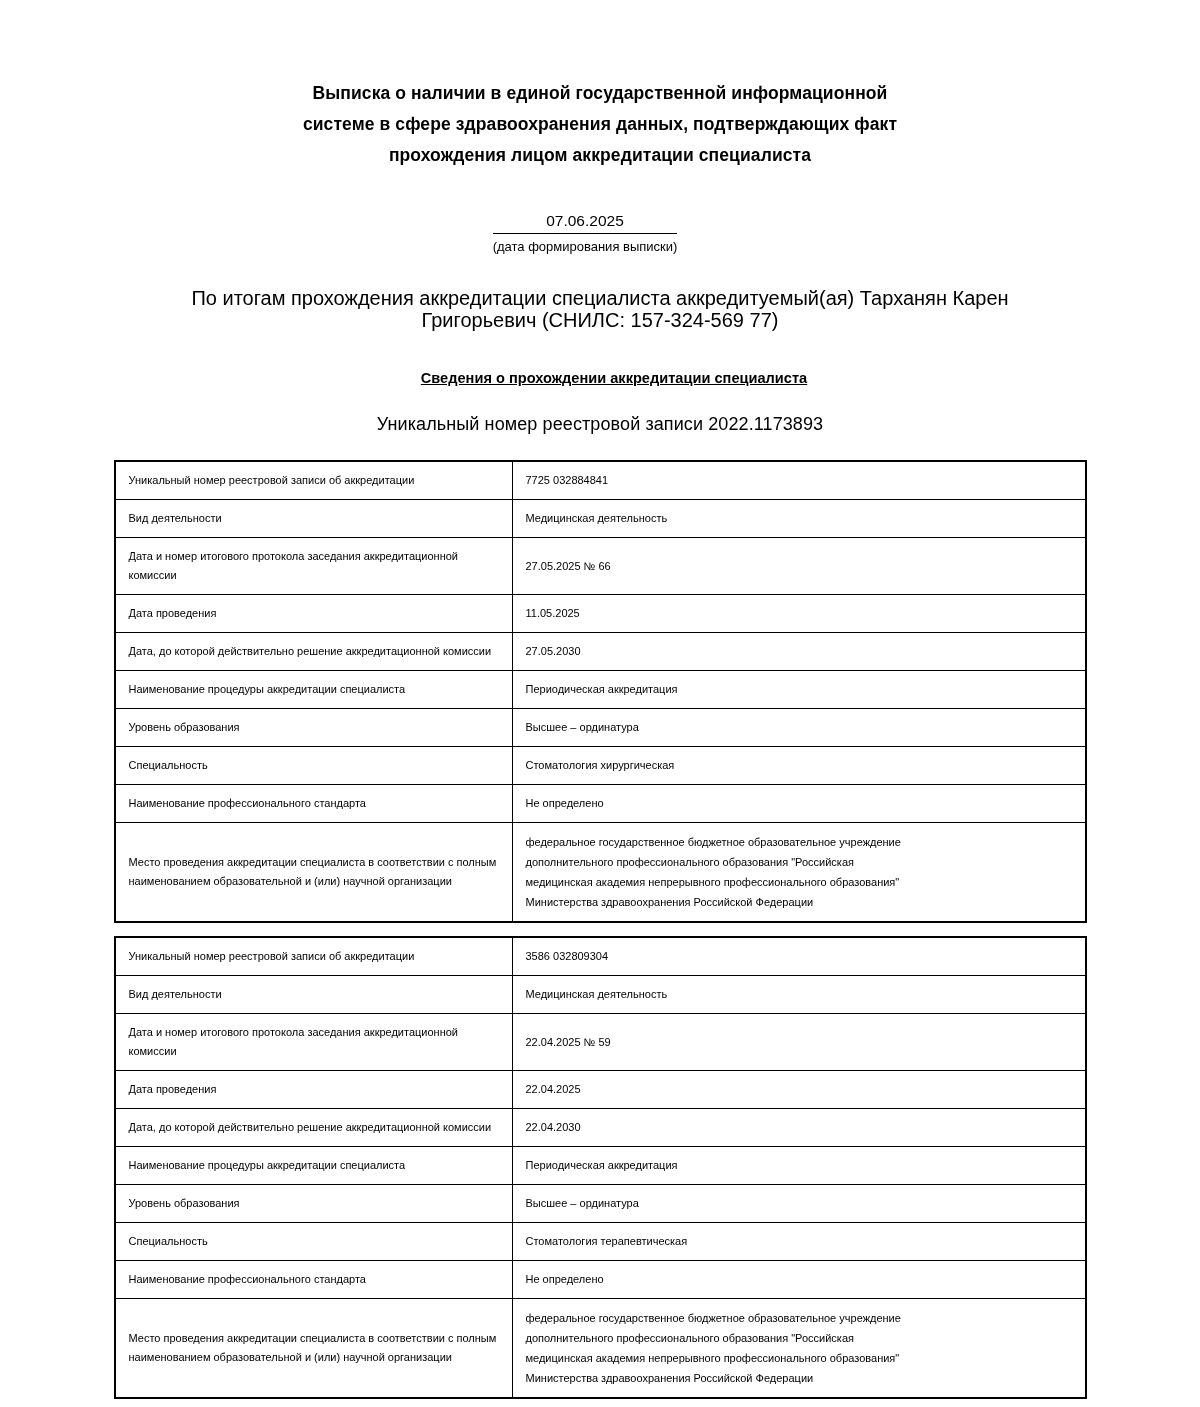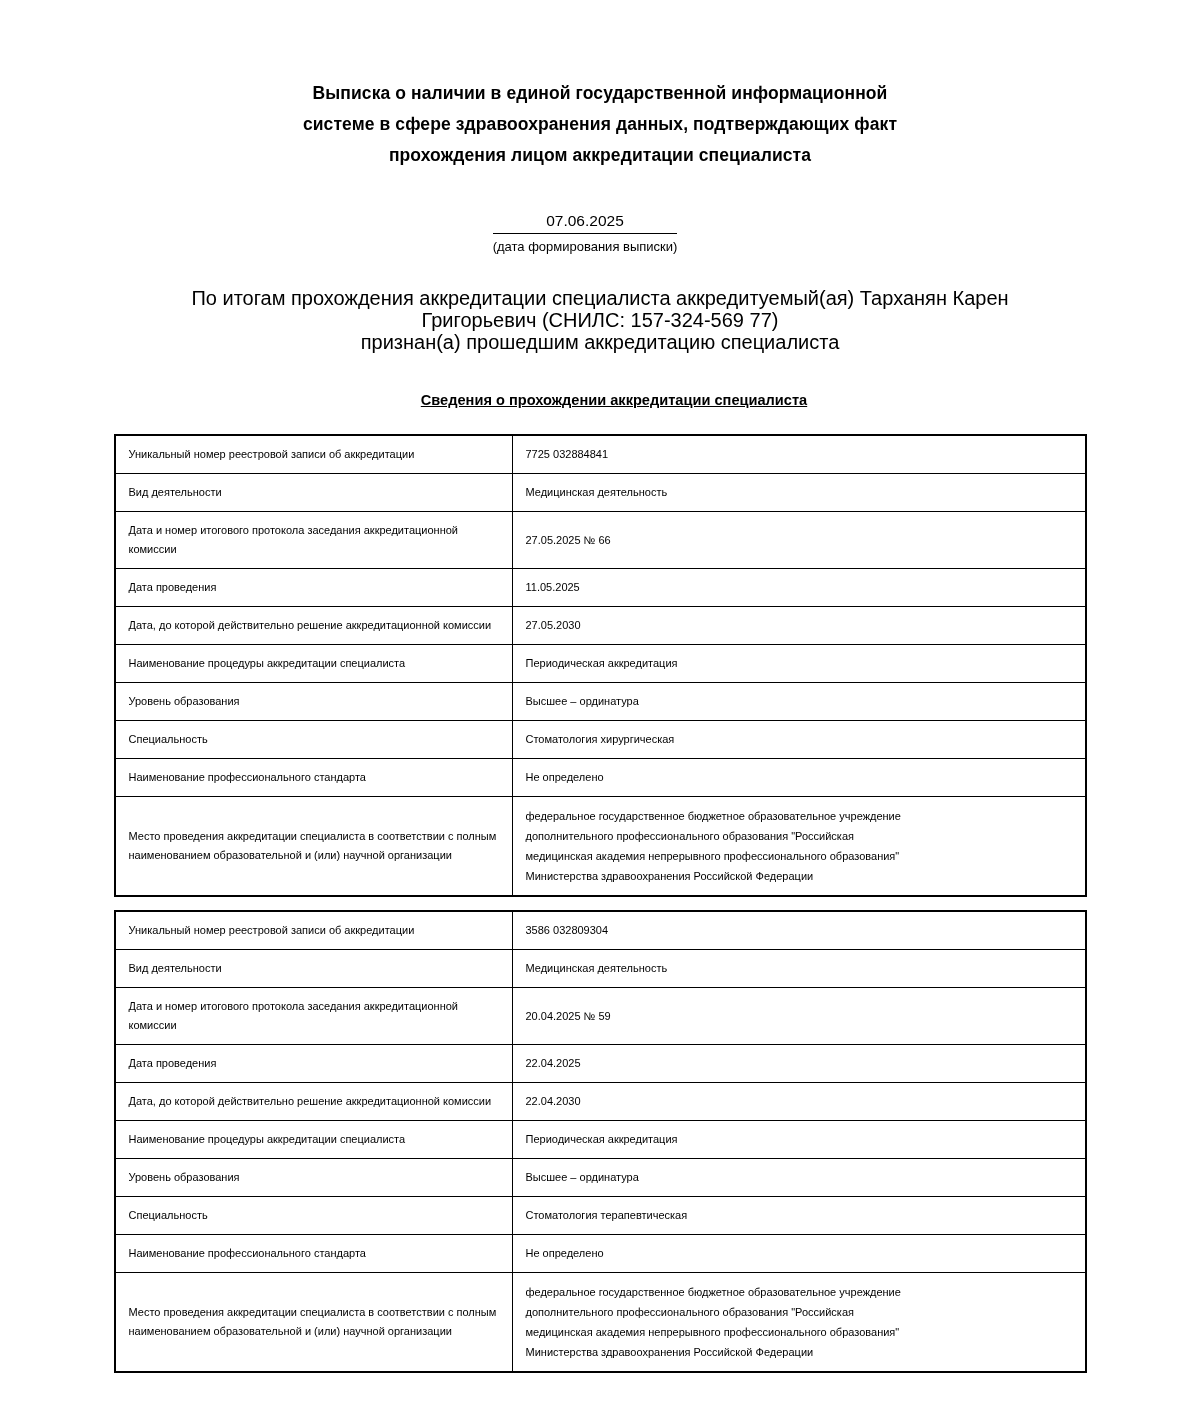--- a/index.html
+++ b/index.html
@@ -127,27 +127,27 @@
 
   <div class="date-block">
     <div class="date-inner">
       <span class="date-value">07.06.2025</span>
       <span class="date-caption">(дата формирования выписки)</span>
     </div>
   </div>
 
   <div class="intro">
     <span class="iline">По итогам прохождения аккредитации специалиста аккредитуемый(ая) Тарханян Карен Григорьевич (СНИЛС: 157-324-569 77)</span>
-    <span class="iline">признан(а) прошедшим аккредитацию специалиста</span>
   </div>
 
   <div class="section-head">
     <span>Сведения о прохождении аккредитации специалиста</span>
   </div>
 
+  <div class="registry-line">Уникальный номер реестровой записи 2022.1173893</div>
 
   <table class="acc-table first">
     <tbody>
       <tr>
         <td class="label">Уникальный номер реестровой записи об аккредитации</td>
         <td class="value">7725 032884841</td>
       </tr>
       <tr>
         <td class="label">Вид деятельности</td>
         <td class="value">Медицинская деятельность</td>
@@ -197,21 +197,21 @@
       <tr>
         <td class="label">Уникальный номер реестровой записи об аккредитации</td>
         <td class="value">3586 032809304</td>
       </tr>
       <tr>
         <td class="label">Вид деятельности</td>
         <td class="value">Медицинская деятельность</td>
       </tr>
       <tr>
         <td class="label">Дата и номер итогового протокола заседания аккредитационной комиссии</td>
-        <td class="value">20.04.2025 № 59</td>
+        <td class="value">22.04.2025 № 59</td>
       </tr>
       <tr>
         <td class="label">Дата проведения</td>
         <td class="value">22.04.2025</td>
       </tr>
       <tr>
         <td class="label">Дата, до которой действительно решение аккредитационной комиссии</td>
         <td class="value">22.04.2030</td>
       </tr>
       <tr>

